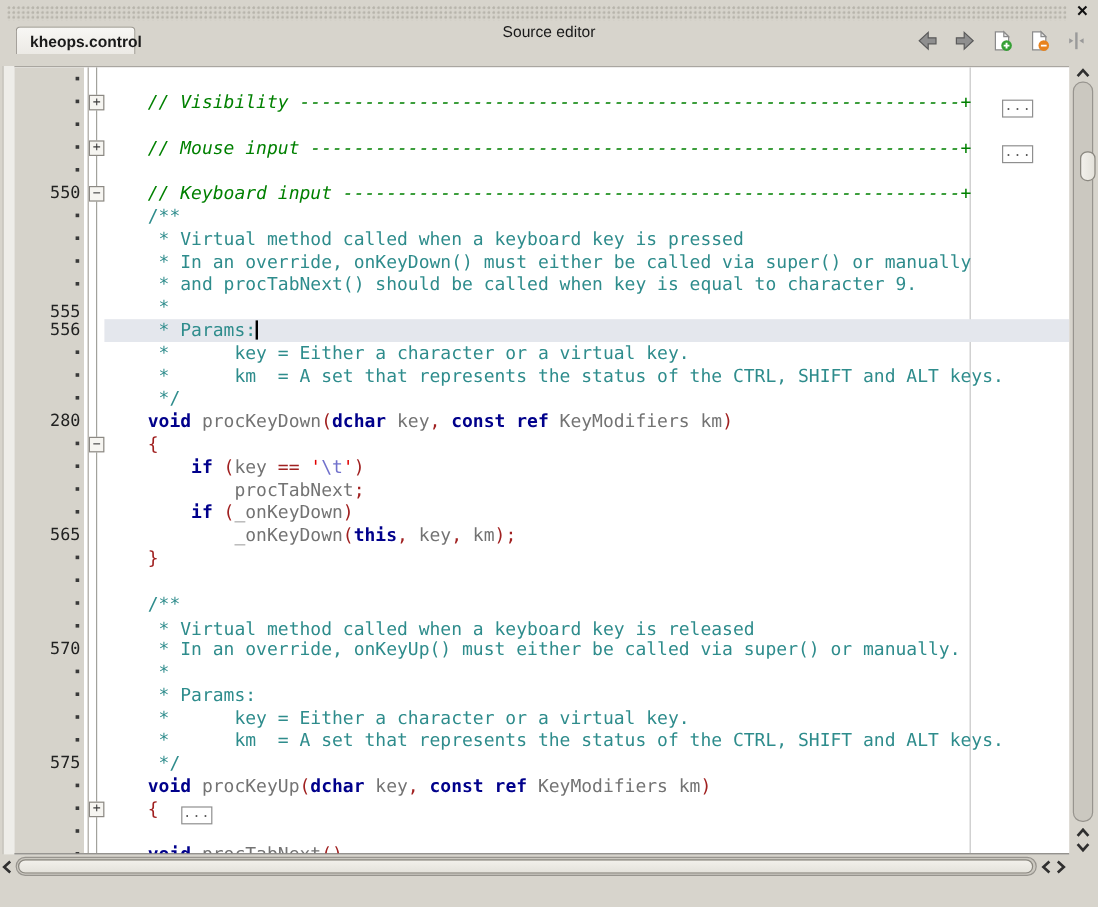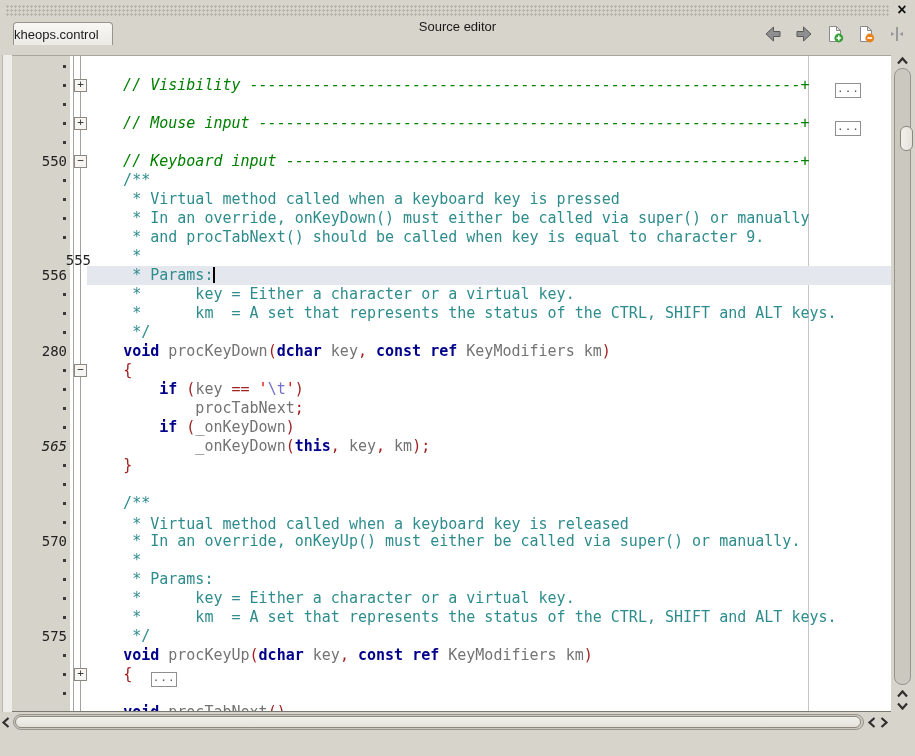--- a/index.html
+++ b/index.html
@@ -17,21 +17,21 @@
   .title-label{position:absolute;left:50%;top:2px;transform:translateX(-50%);
     background:#D7D4CC;padding:0 12px;font-size:13px;color:#191919;line-height:17px;margin-top:16px;}
   .close-btn{position:absolute;right:4px;top:1px;width:18px;height:18px;
     font-size:16px;font-weight:bold;color:#101010;text-align:center;line-height:18px;
     background:#D7D4CC;cursor:default;}
   
   .tabbar{position:absolute;left:0;top:21px;width:915px;height:25px;}
   .tab{position:absolute;left:13px;top:1px;height:23px;width:100px;
     background:linear-gradient(#F8F7F4,#ECEAE5);
     border:1px solid #97948D;border-bottom:none;border-radius:4px 4px 0 0;
-    font-size:13px;color:#1a1a1a;line-height:23px;box-sizing:border-box;}
+    font-size:13px;color:#1a1a1a;line-height:23px;padding-left:11px;box-sizing:border-box;font-weight:bold;}
   .toolbar{position:absolute;right:8px;top:3px;height:20px;display:flex;gap:10px;align-items:center;}
   .tool{width:21px;height:18px;display:flex;align-items:center;justify-content:center;}
   
   .left-strip{position:absolute;left:2px;top:55px;width:9px;height:657px;
     background:#EEEDE9;border-left:1px solid #B9B6AE;border-right:1px solid #B9B6AE;}
   .editor{position:absolute;left:12px;top:55px;width:879px;height:657px;
     background:#FFFFFF;overflow:hidden;border-top:1px solid #A9A6A0;border-bottom:1px solid #7A7873;box-sizing:border-box;}
   .gutter-bg{position:absolute;left:0;top:0;width:58px;height:100%;background:#D6D3CB;}
   .gutter-sep{position:absolute;left:61px;top:0;width:1px;height:100%;background:#A8A59E;}
   .fold-tree{position:absolute;left:68px;top:0;width:1px;height:100%;background:#A2A29C;}
@@ -136,31 +136,31 @@
         <div class="gutter-item" style="top: 1px;"><span class="gutter-dot"></span></div>
         <div class="gutter-item" style="top: 20px;"><span class="gutter-dot"></span></div>
         <div class="gutter-item" style="top: 39px;"><span class="gutter-dot"></span></div>
         <div class="gutter-item" style="top: 58px;"><span class="gutter-dot"></span></div>
         <div class="gutter-item" style="top: 77px;"><span class="gutter-dot"></span></div>
         <div class="gutter-item" style="top: 96px;">550</div>
         <div class="gutter-item" style="top: 115px;"><span class="gutter-dot"></span></div>
         <div class="gutter-item" style="top: 134px;"><span class="gutter-dot"></span></div>
         <div class="gutter-item" style="top: 153px;"><span class="gutter-dot"></span></div>
         <div class="gutter-item" style="top: 172px;"><span class="gutter-dot"></span></div>
-        <div class="gutter-item" style="top: 195px; padding-left: 24px;">555</div>
+        <div class="gutter-item" style="top: 195px;">555</div>
         <div class="gutter-item" style="top: 210px;">556</div>
         <div class="gutter-item" style="top: 229px;"><span class="gutter-dot"></span></div>
         <div class="gutter-item" style="top: 248px;"><span class="gutter-dot"></span></div>
         <div class="gutter-item" style="top: 267px;"><span class="gutter-dot"></span></div>
         <div class="gutter-item" style="top: 286px;">280</div>
         <div class="gutter-item" style="top: 305px;"><span class="gutter-dot"></span></div>
         <div class="gutter-item" style="top: 324px;"><span class="gutter-dot"></span></div>
         <div class="gutter-item" style="top: 343px;"><span class="gutter-dot"></span></div>
         <div class="gutter-item" style="top: 362px;"><span class="gutter-dot"></span></div>
-        <div class="gutter-item" style="top: 381px; font-style: italic;">565</div>
+        <div class="gutter-item" style="top: 381px;">565</div>
         <div class="gutter-item" style="top: 400px;"><span class="gutter-dot"></span></div>
         <div class="gutter-item" style="top: 419px;"><span class="gutter-dot"></span></div>
         <div class="gutter-item" style="top: 438px;"><span class="gutter-dot"></span></div>
         <div class="gutter-item" style="top: 457px;"><span class="gutter-dot"></span></div>
         <div class="gutter-item" style="top: 476px;">570</div>
         <div class="gutter-item" style="top: 495px;"><span class="gutter-dot"></span></div>
         <div class="gutter-item" style="top: 514px;"><span class="gutter-dot"></span></div>
         <div class="gutter-item" style="top: 533px;"><span class="gutter-dot"></span></div>
         <div class="gutter-item" style="top: 552px;"><span class="gutter-dot"></span></div>
         <div class="gutter-item" style="top: 571px;">575</div>

